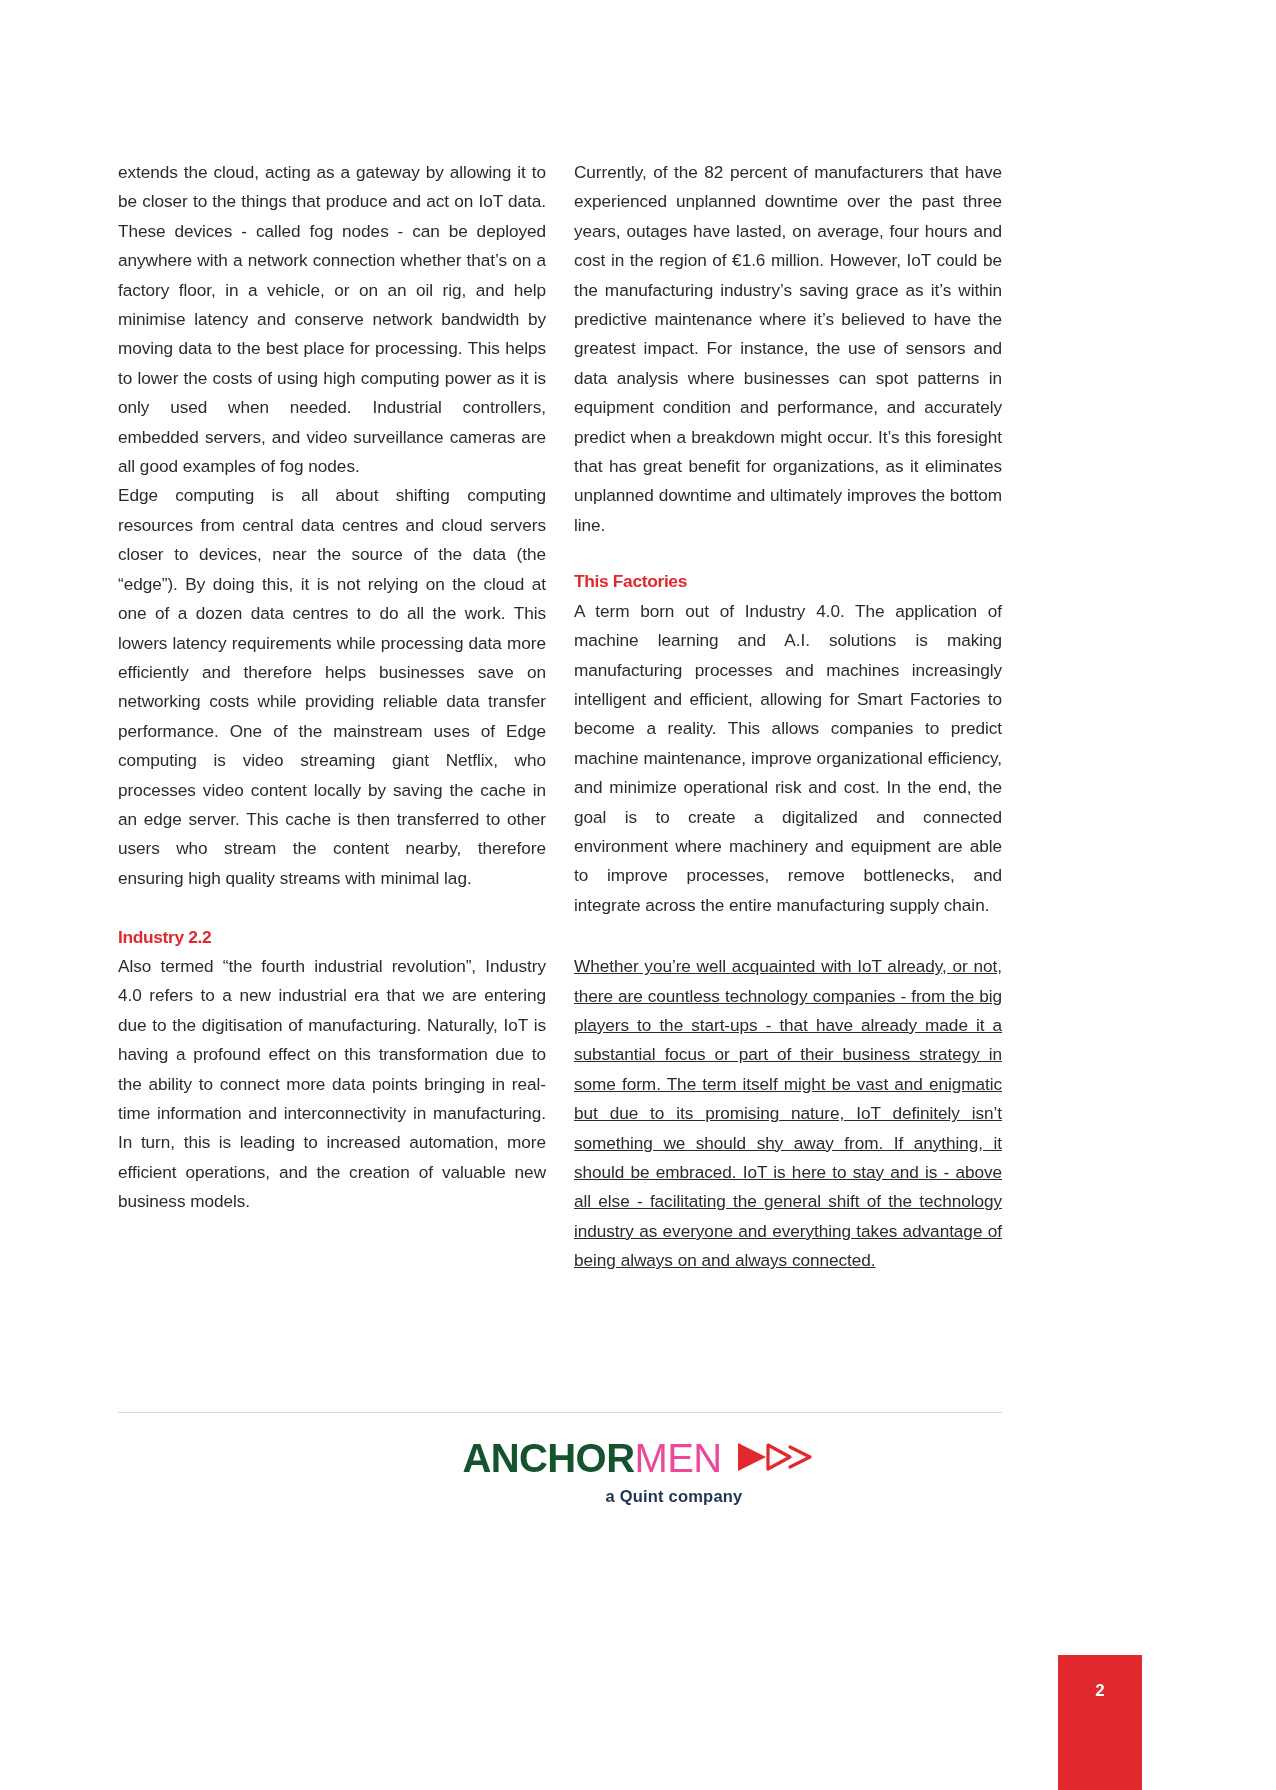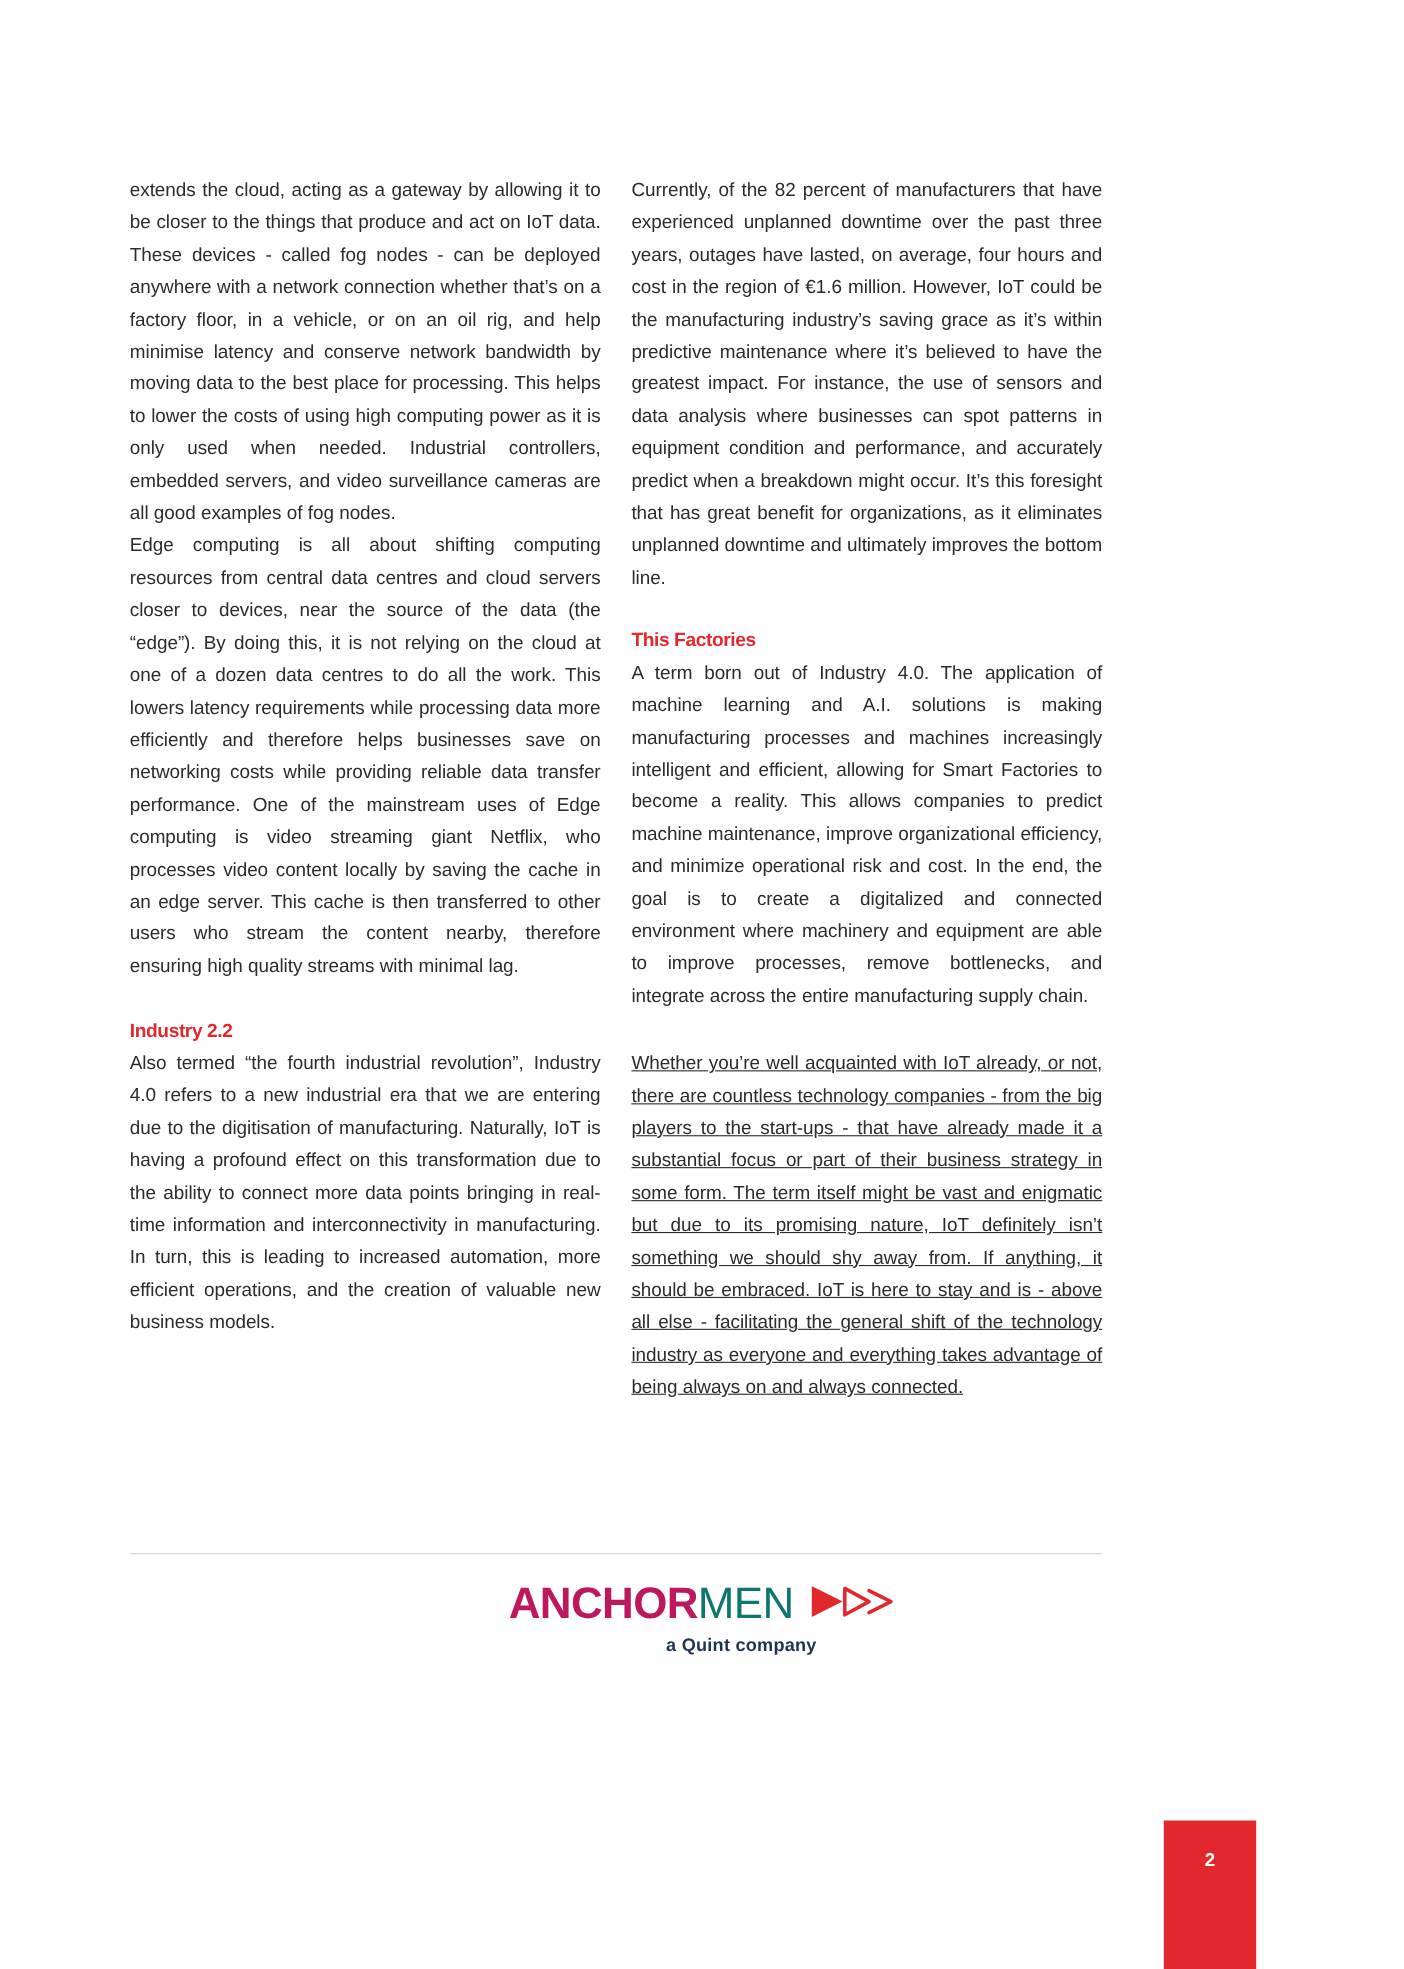--- a/index.html
+++ b/index.html
@@ -82,27 +82,27 @@
   .logo-line {
     display: inline-flex;
     align-items: center;
     justify-content: center;
     gap: 0px;
     line-height: 1;
   }
   .logo-anchor {
     font-size: 40px;
     font-weight: bold;
-    color: #be185d;
+    color: #14532d;
     letter-spacing: -0.6px;
   }
   .logo-men {
     font-size: 40px;
     font-weight: 400;
-    color: #0f766e;
+    color: #ec4899;
     letter-spacing: -0.6px;
   }
   .logo-chevrons {
     display: inline-block;
     margin-left: 14px;
     vertical-align: middle;
   }
   .logo-sub {
     margin-top: 9px;
     margin-right: 0px;

